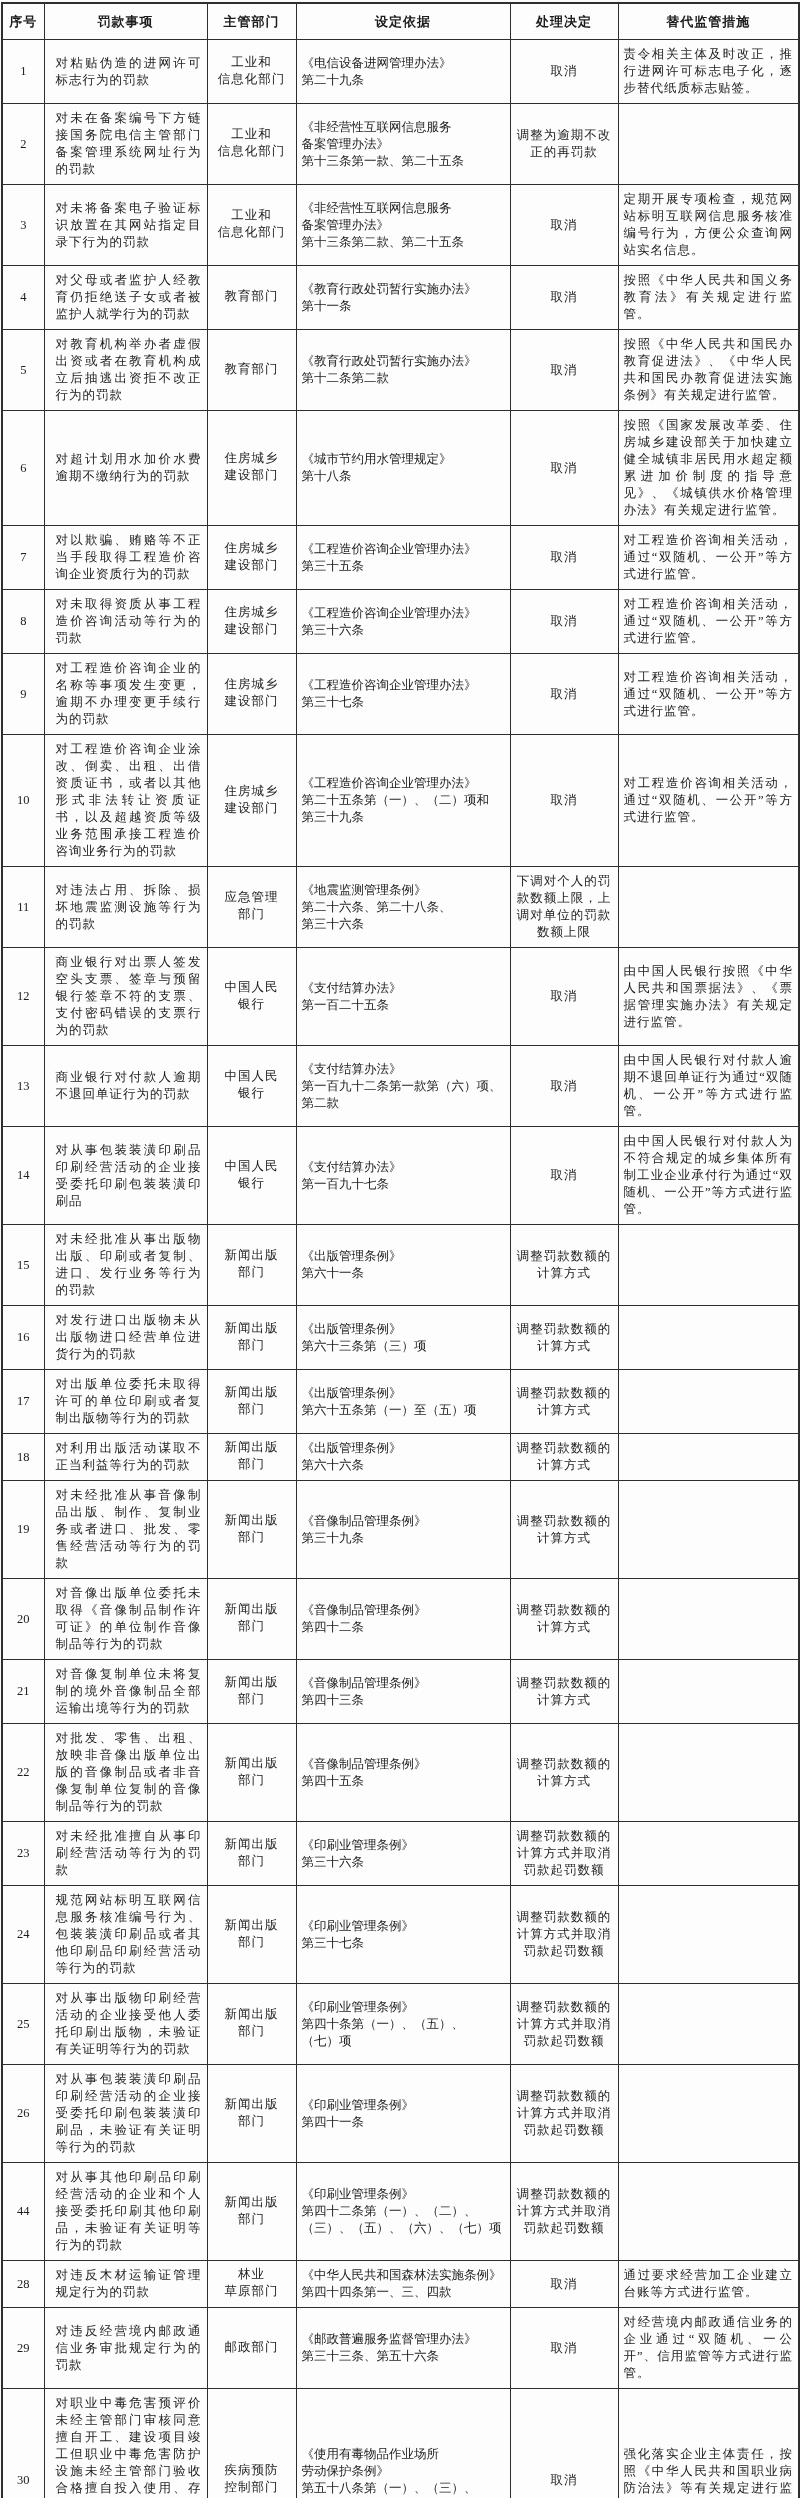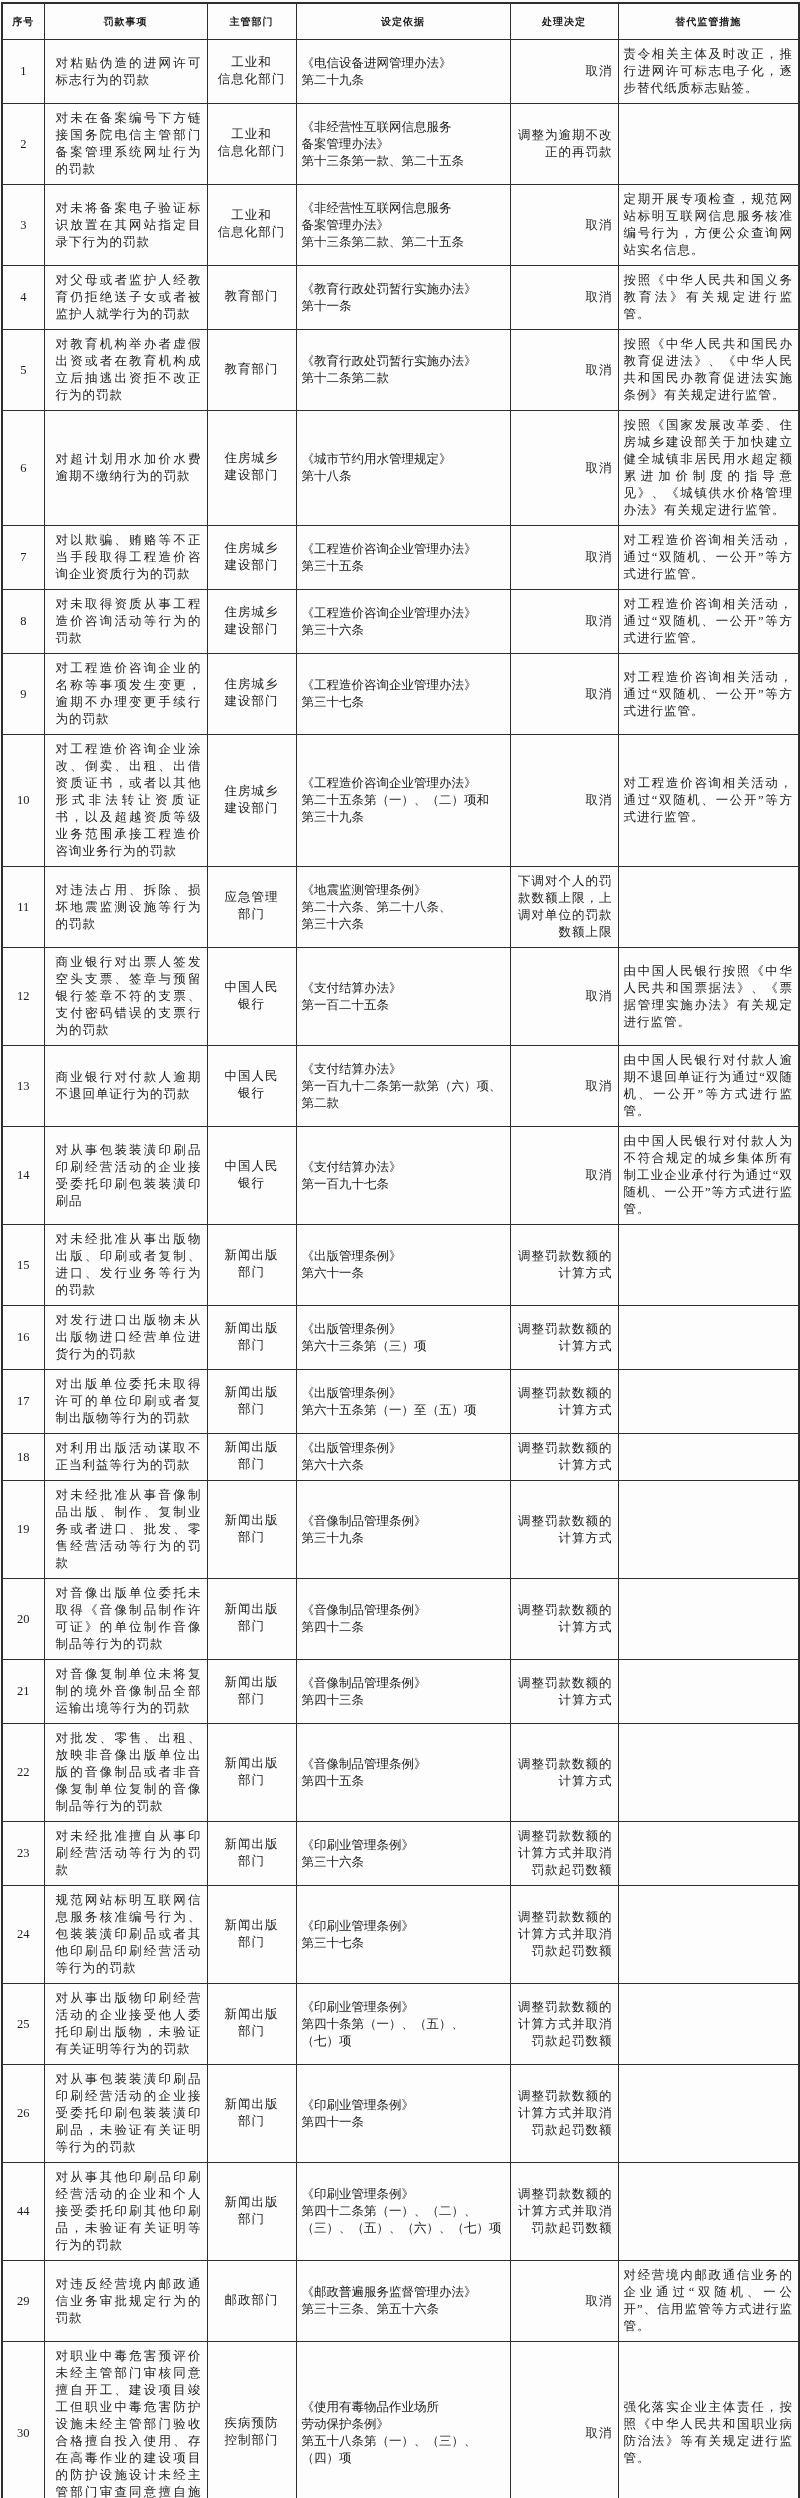--- a/index.html
+++ b/index.html
@@ -19,21 +19,21 @@
   th,td{
     border:1px solid #2e2e2e;
     font-size:12.5px;
     line-height:17px;
     padding:6px 5px;
     vertical-align:middle;
     word-break:break-all;
     overflow-wrap:break-word;
   }
   th{
-    font-size:10px;
+    font-size:13px;
     font-weight:bold;
     text-align:center;
     padding:9px 2px;
     letter-spacing:1px;
   }
   td.col-no{text-align:center;letter-spacing:0;}
   td.col-item{
     text-align:justify;
     text-justify:inter-ideograph;
     letter-spacing:1px;
@@ -43,21 +43,21 @@
     text-align:center;
     white-space:pre-line;
     letter-spacing:1px;
     font-family:Liberation Mono, monospace;
   }
   td.col-basis{
     text-align:left;
     white-space:pre-line;
   }
   td.col-decision{
-    text-align:right;
+    text-align:center;
     letter-spacing:1px;
   }
   td.col-measure{
     text-align:justify;
     text-justify:inter-ideograph;
     letter-spacing:1px;
   }
 </style>
 </head>
 <body>
@@ -352,20 +352,30 @@
           <td class="col-item">对从事其他印刷品印刷经营活动的企业和个人接受委托印刷其他印刷品，未验证有关证明等行为的罚款</td>
           <td class="col-dept">新闻出版
 部门</td>
           <td class="col-basis">《印刷业管理条例》
 第四十二条第（一）、（二）、
 （三）、（五）、（六）、（七）项</td>
           <td class="col-decision">调整罚款数额的计算方式并取消罚款起罚数额</td>
           <td class="col-measure"></td>
         </tr>
         <tr>
+          <td class="col-no">28</td>
+          <td class="col-item">对违反木材运输证管理规定行为的罚款</td>
+          <td class="col-dept">林业
+草原部门</td>
+          <td class="col-basis">《中华人民共和国森林法实施条例》
+第四十四条第一、三、四款</td>
+          <td class="col-decision">取消</td>
+          <td class="col-measure">通过要求经营加工企业建立台账等方式进行监管。</td>
+        </tr>
+        <tr>
           <td class="col-no">29</td>
           <td class="col-item">对违反经营境内邮政通信业务审批规定行为的罚款</td>
           <td class="col-dept">邮政部门</td>
           <td class="col-basis">《邮政普遍服务监督管理办法》
 第三十三条、第五十六条</td>
           <td class="col-decision">取消</td>
           <td class="col-measure">对经营境内邮政通信业务的企业通过“双随机、一公开”、信用监管等方式进行监管。</td>
         </tr>
         <tr>
           <td class="col-no">30</td>

